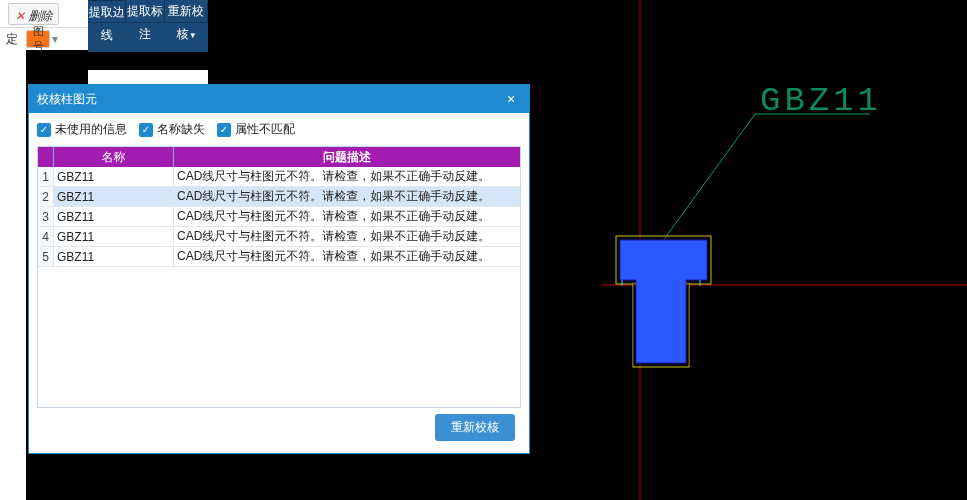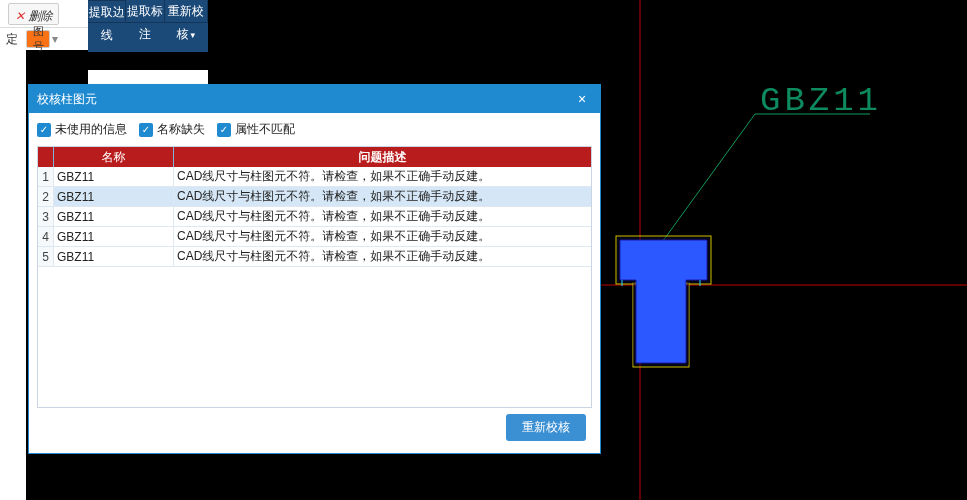--- a/index.html
+++ b/index.html
@@ -36,36 +36,36 @@
   .ribbon .rbtn {
     height:23px; line-height:23px; color:#fff; font-size:12px; text-align:center;
     border-bottom:1px solid #13355a; border-right:1px solid #13355a; background:#1b4a79;
   }
   .ribbon .rbtn:first-child{ border-top:1px solid #13355a; }
   .ribbon .rbtn .dd { font-size:9px; margin-left:2px; }
   .ribbon-white-gap { position:absolute; left:88px; top:70px; width:120px; background:#fff; height:14px; }
 
   
   .dialog {
-    position: absolute; left: 28px; top: 84px; width: 573px; height: 370px;
+    position: absolute; left: 28px; top: 84px; width: 502px; height: 370px;
     background: #fff; border: 1px solid #1f8ad0; box-shadow: 1px 1px 2px rgba(0,0,0,.3);
     display:flex; flex-direction:column;
   }
   .dlg-title {
     height: 28px; background: #1f8ad0; color:#fff; display:flex; align-items:center; padding: 0 8px; font-size:12px;
   }
   .dlg-title .t { flex:1; }
   .dlg-close { width:20px; text-align:center; cursor:pointer; font-size:14px; }
   .dlg-body { flex:1; padding: 8px 8px 6px 8px; display:flex; flex-direction:column; }
   .checks { display:flex; align-items:center; gap:12px; margin-bottom:8px; }
   .check { display:flex; align-items:center; gap:4px; color:#222; }
   .check .box { width:14px; height:14px; border-radius:2px; background:#1f8ad0; display:flex; align-items:center; justify-content:center; color:#fff; font-size:10px; line-height:1; }
   
   .grid { border:1px solid #c9d5e3; flex:0 0 auto; }
-  .grid-head { display:flex; background:#b91c1c; color:#fff; height:20px; }
+  .grid-head { display:flex; background:#a21caf; color:#fff; height:20px; }
   .grid-head .colhead { display:flex; align-items:center; justify-content:center; border-right:1px solid #7ab4df; font-size:12px; }
   .grid-head .colhead:last-child{ border-right:none; }
   .grid-body { background:#fff; }
   .row { display:flex; height:20px; font-size:12px; color:#222; }
   .row.sel { background:#d5e7f6; }
   .cell { border-right:1px solid #dfe7f0; border-bottom:1px solid #dfe7f0; display:flex; align-items:center; padding:0 3px; overflow:hidden; white-space:nowrap; }
   .cell:last-child{ border-right:none; }
   .col-idx { width:16px; justify-content:center; color:#444; background:#f5f9fc; }
   .col-name { width:120px; }
   .col-desc { flex:1; }

